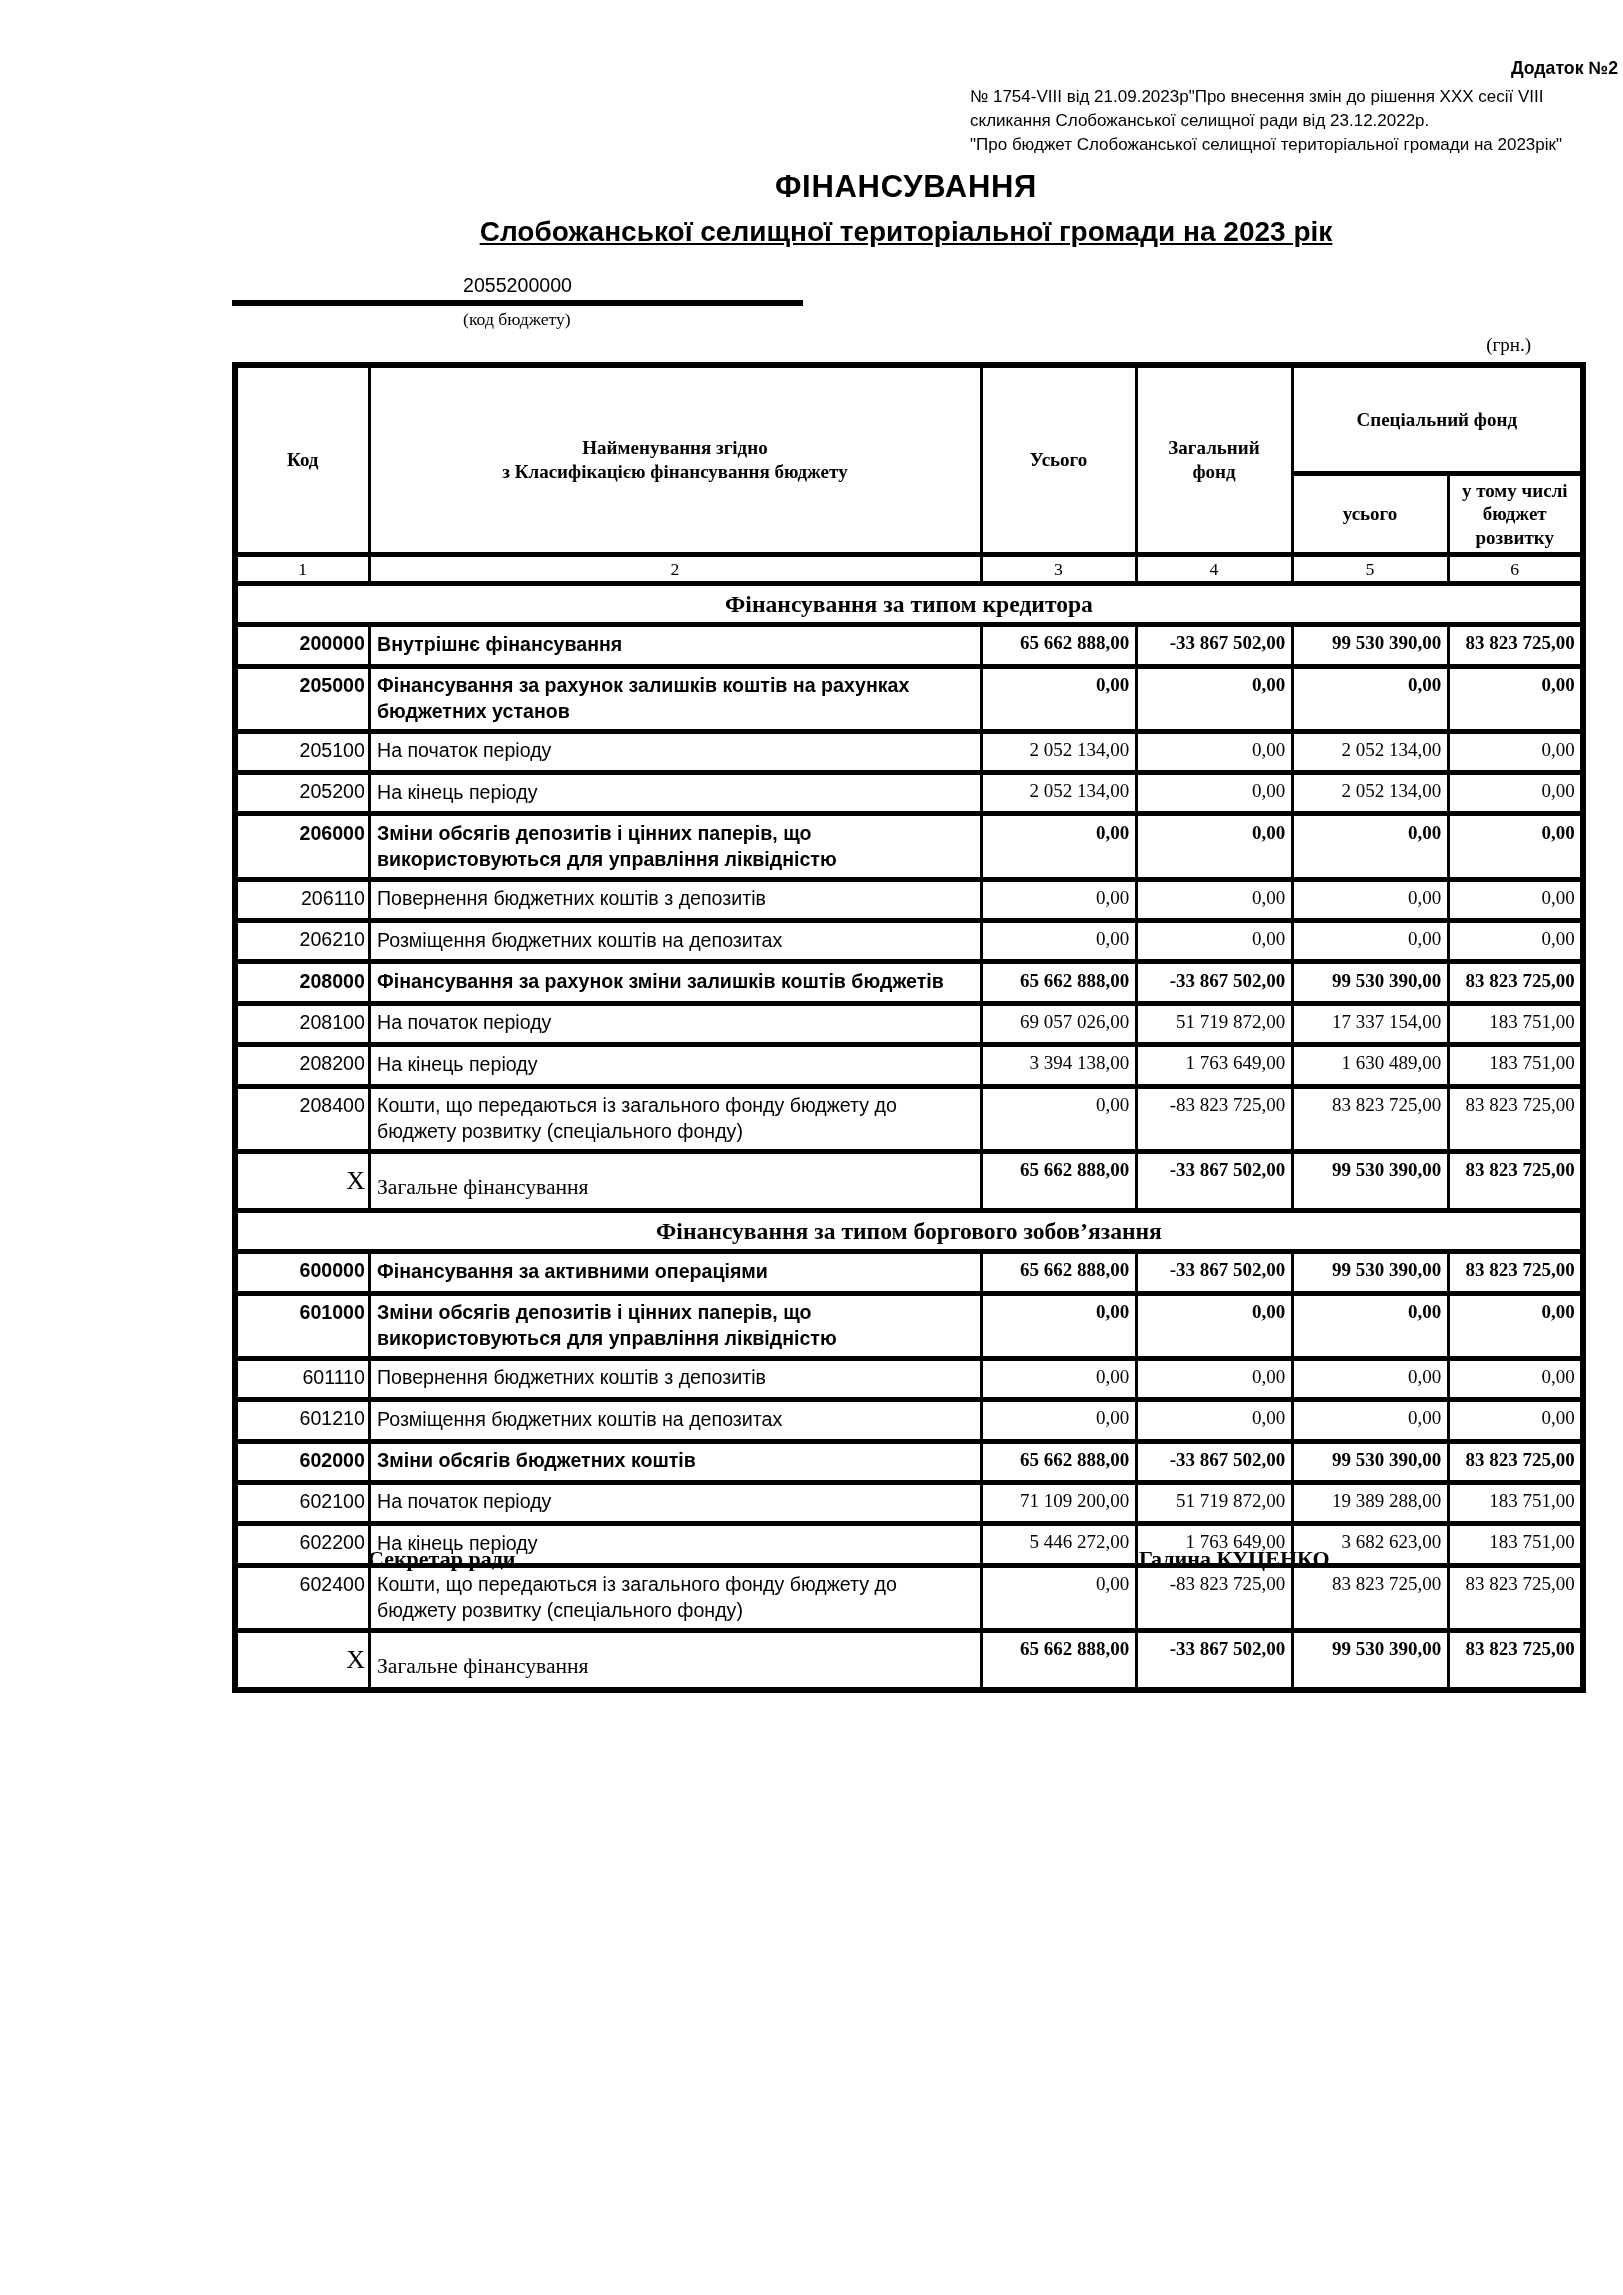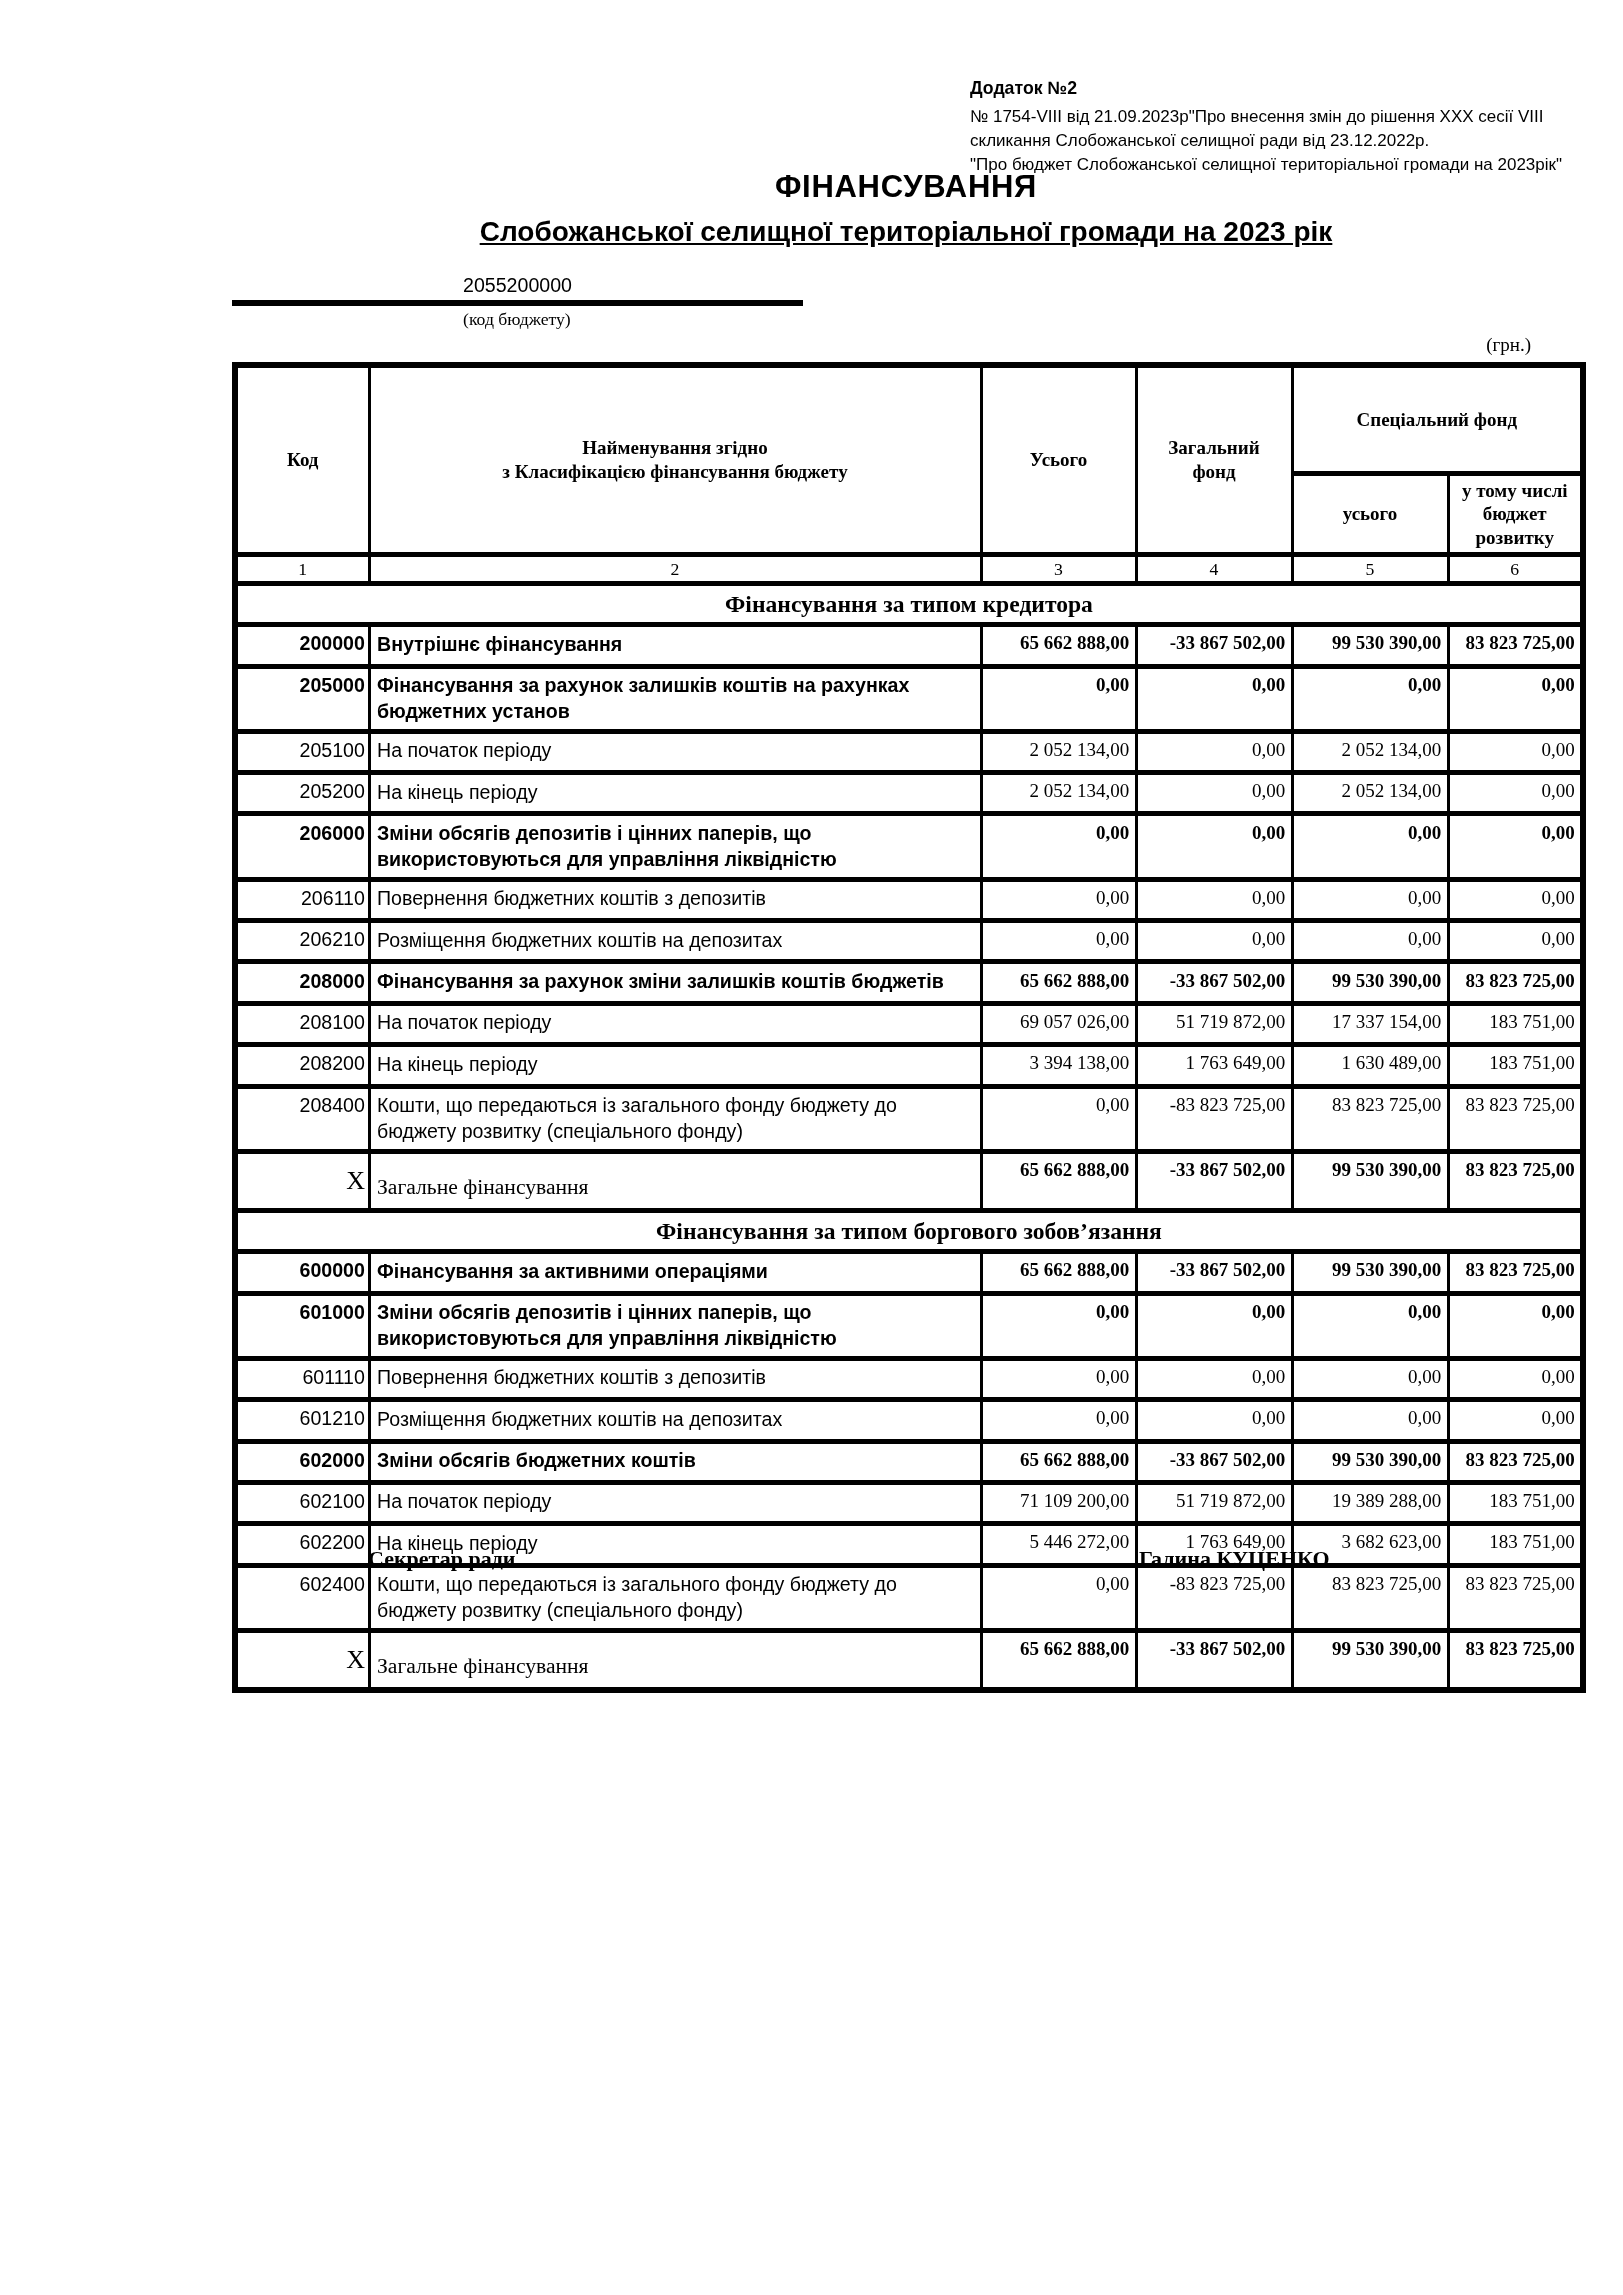--- a/index.html
+++ b/index.html
@@ -3,21 +3,21 @@
 <meta charset="utf-8">
 <style>
   html,body { margin:0; padding:0; background:#888; }
   .page {
     position:relative; width:1623px; height:2295px; background:#ffffff;
     font-family:"Liberation Sans", sans-serif; color:#000; overflow:hidden;
   }
 
   
   .annotation { position:absolute; left:970px; top:56px; width:648px; font-size:17px; line-height:24px; }
-  .annotation .heading { font-weight:bold; text-align:left; font-size:17.7px; margin-bottom:5.2px;margin-top:20px; }
+  .annotation .heading { font-weight:bold; text-align:right; font-size:17.7px; margin-bottom:5.2px; }
 
   
   .title    { position:absolute; left:232px; top:169px; width:1348px; text-align:center; font-size:31px; font-weight:bold; letter-spacing:0.7px; }
   .subtitle { position:absolute; left:232px; top:216px; width:1348px; text-align:center; font-size:28px; font-weight:bold;text-decoration:underline; }
 
   .budget-code    { position:absolute; left:463px; top:274px; font-size:19.6px; }
   .code-underline { position:absolute; left:232px; top:300px; width:571px; height:5.9px; background:#000; }
   .code-caption   { position:absolute; left:463px; top:309px; font-family:"Liberation Serif", serif; font-size:17.7px; }
   .currency-note  { position:absolute; right:92px; top:334px; font-family:"Liberation Serif", serif; font-size:19px; }
 

